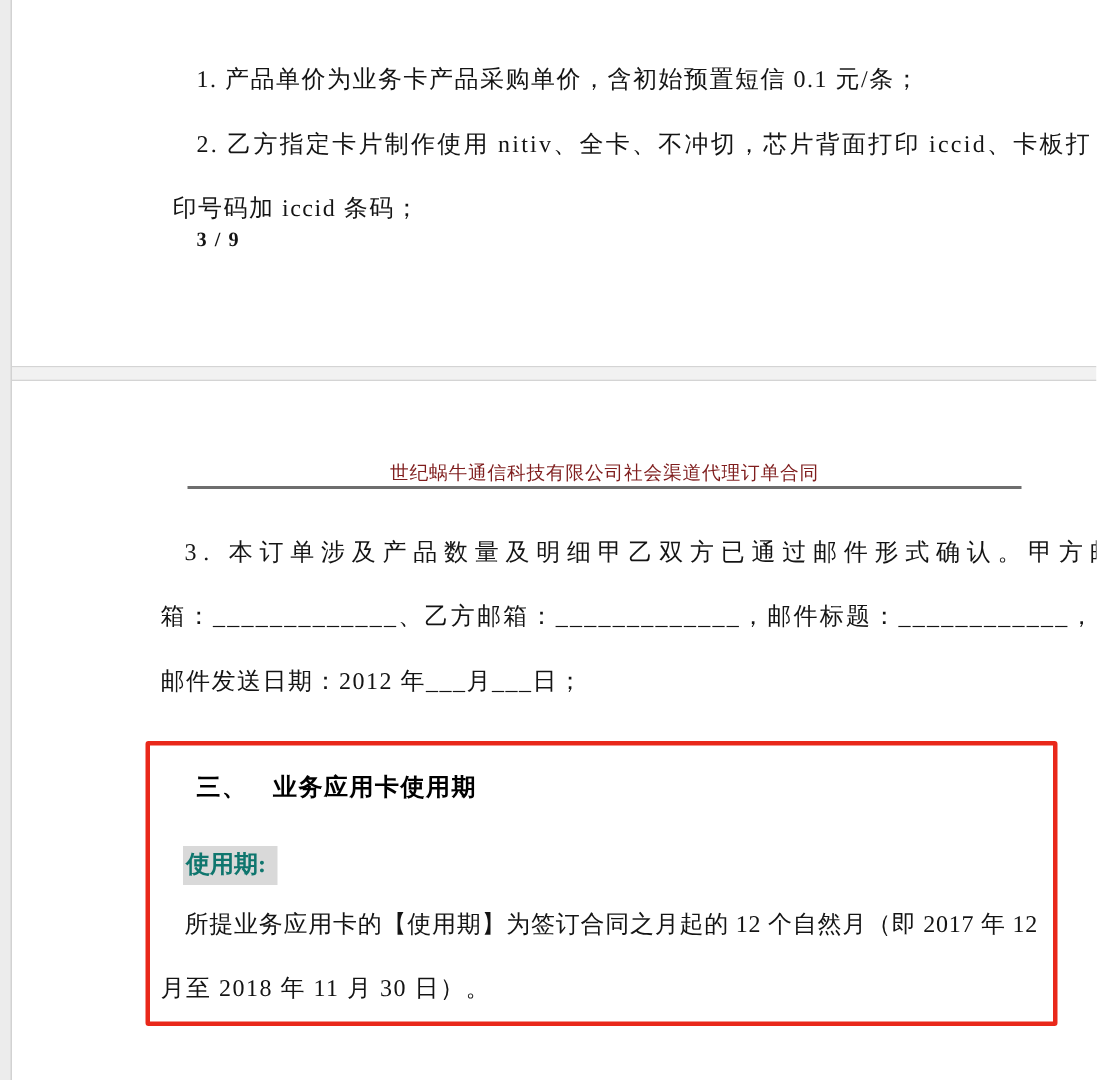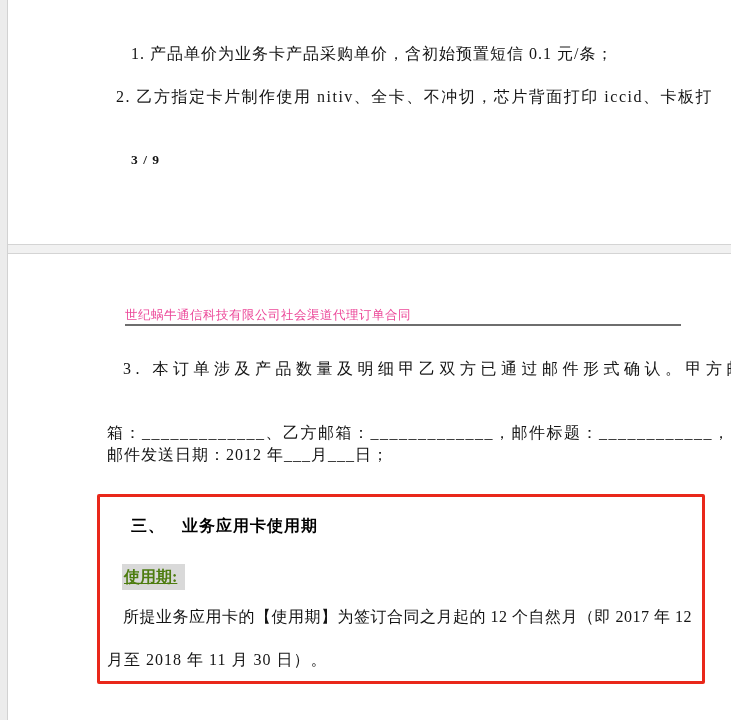--- a/index.html
+++ b/index.html
@@ -18,58 +18,59 @@
   
   .page{position:absolute;left:8px;width:723px;background:#ffffff;}
   .page-1{top:0;height:244px;border-bottom:1px solid #d4d4d4;}
   .page-gap{position:absolute;left:8px;top:245px;width:723px;height:8px;background:#f1f1f1;}
   .page-2{top:253px;height:467px;border-top:1px solid #d4d4d4;}
 
   .line{position:absolute;font-size:16px;line-height:20px;white-space:nowrap;color:#141414;}
 
   
   .p1-l1{left:123px;top:44px;letter-spacing:1px;}
-  .p1-l2{left:108px;top:87px;letter-spacing:1.5px;}
+  .p1-l2{left:123px;top:87px;letter-spacing:1.5px;}
   .p1-l3{left:107px;top:130px;letter-spacing:1px;}
   .p1-num{left:123px;top:150px;width:558px;text-align:left;
           font-weight:bold;font-size:13.5px;letter-spacing:1px;}
 
   
-  .p2-header{left:125px;top:305px;width:556px;text-align:left;
-             font-size:12.5px;color:#ec4899;letter-spacing:0.5px;white-space:nowrap;}
+  .p2-header{left:125px;top:305px;width:556px;text-align:center;
+             font-size:12.5px;color:#7f1d1d;letter-spacing:0.5px;white-space:nowrap;}
   .p2-rule{position:absolute;left:125px;top:324px;width:556px;height:0;
            border-top:2px solid #6e6e6e;}
 
   
   .p3-l1{left:123px;top:359px;letter-spacing:4.5px;}
-  .p3-l2{left:107px;top:402px;letter-spacing:1.5px;margin-top:21px;}
+  .p3-l2{left:107px;top:402px;letter-spacing:1.5px;}
   .p3-l3{left:107px;top:445px;letter-spacing:1px;}
 
   
   .red-box{position:absolute;left:97px;top:494px;width:602px;height:184px;
            border:3px solid #e9281a;border-radius:2px;background:transparent;}
 
   
   .sec-heading{left:131px;top:516px;font-size:16px;font-weight:bold;
                letter-spacing:1px;color:#000000;}
   .sec-label{left:122px;top:564px;font-size:16px;font-weight:bold;
-             background:#d9d9d9;padding:3px 8px 3px 2px;color:#4d7c0f;text-decoration:underline;}
+             background:#d9d9d9;padding:3px 8px 3px 2px;color:#0f766e;}
   .sec-l1{left:123px;top:607px;letter-spacing:0.5px;}
   .sec-l2{left:107px;top:650px;letter-spacing:1px;text-align:center;}
 </style>
 </head>
 <body>
 
 <div class="root">
 
   <div class="gutter"></div>
 
   <div class="page page-1">
     <div class="line p1-l1">1. 产品单价为业务卡产品采购单价，含初始预置短信 0.1 元/条；</div>
     <div class="line p1-l2">2. 乙方指定卡片制作使用 nitiv、全卡、不冲切，芯片背面打印 iccid、卡板打</div>
+    <div class="line p1-l3">印号码加 iccid 条码；</div>
     <div class="line p1-num">3 / 9</div>
   </div>
 
   <div class="page-gap"></div>
 
   <div class="page page-2"></div>
 
   <div class="line p2-header">世纪蜗牛通信科技有限公司社会渠道代理订单合同</div>
   <div class="p2-rule"></div>
 

